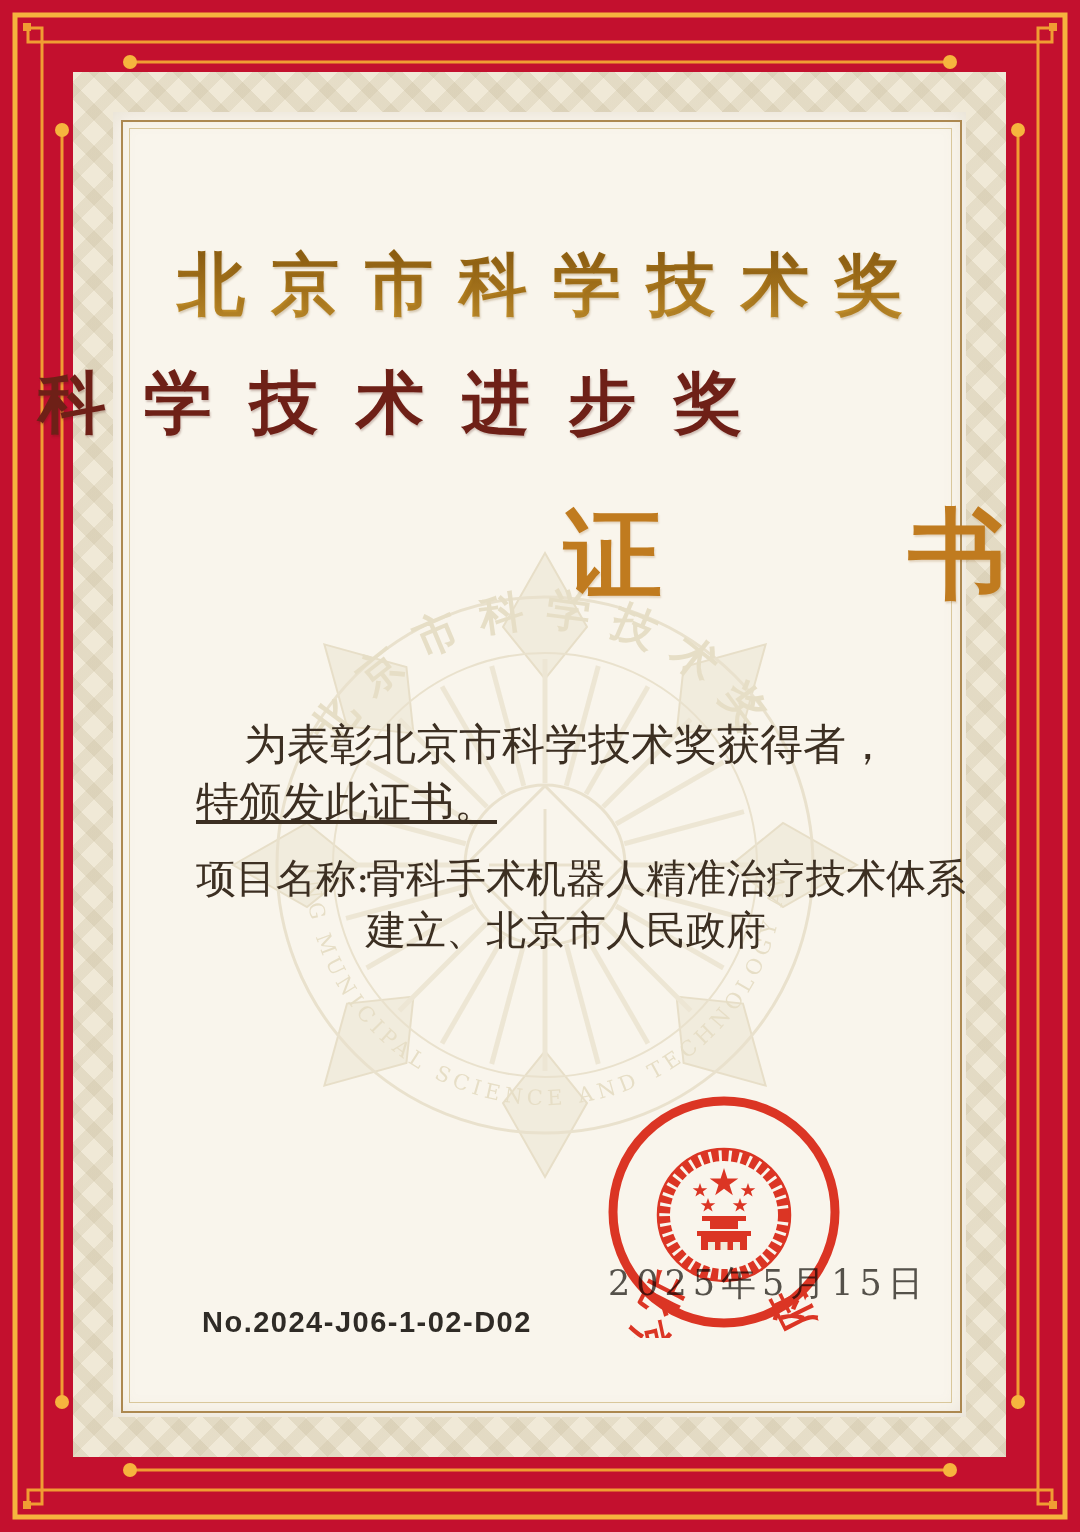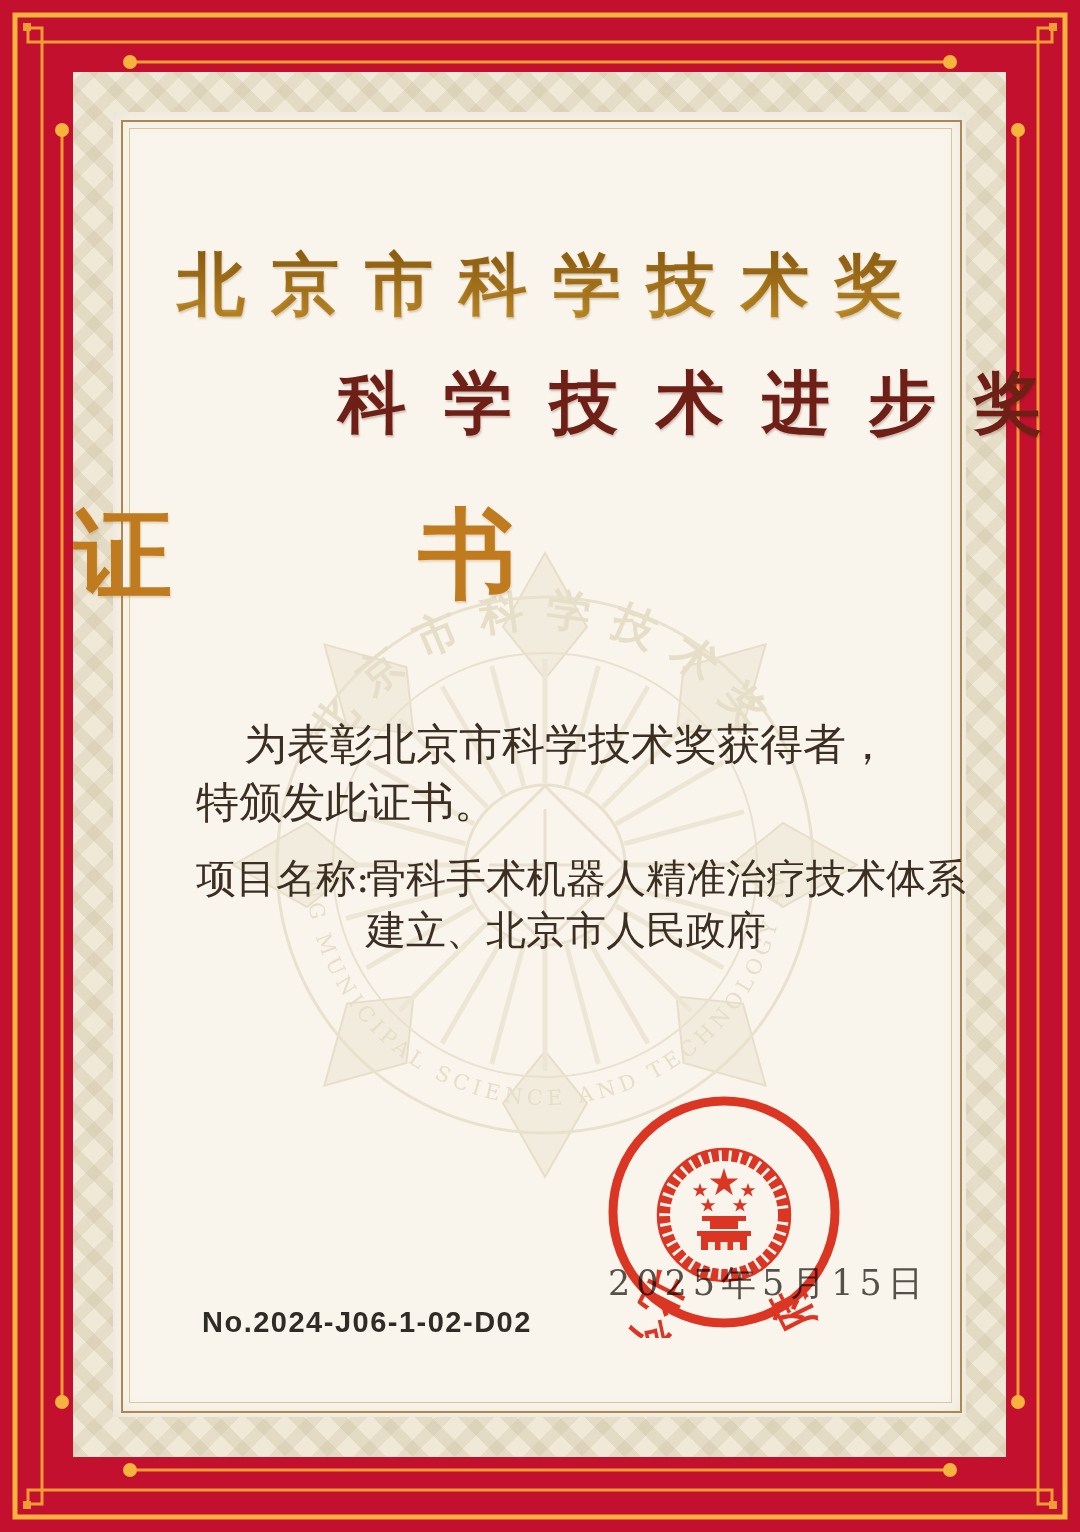--- a/index.html
+++ b/index.html
@@ -47,46 +47,45 @@
 
   
   .title1{
     left:0;right:0;top:240px;text-align:center;
     font-size:68px;font-weight:700;
     letter-spacing:26px;text-indent:26px;
     color:#a2701b;
     text-shadow:1px 2px 2px rgba(120,80,20,.25);
   }
   .title2{
-    left:0;right:0;top:358px;text-align:right;
+    left:0;right:0;top:358px;text-align:left;
     font-size:68px;font-weight:700;
     letter-spacing:38px;text-indent:38px;
     color:#6e2017;
     text-shadow:1px 2px 2px rgba(80,25,15,.25);
-    padding-left:36px;
   }
   @supports (-webkit-background-clip:text){
     .title1{
       background:linear-gradient(180deg,#8a5c10 5%,#b07c1d 55%,#cf9c33 95%);
       -webkit-background-clip:text;background-clip:text;
       -webkit-text-fill-color:transparent;
     }
   }
   .zhengshu{
-    left:0;right:0;top:490px;text-align:left;
+    left:0;right:0;top:490px;text-align:right;
     font-size:98px;font-weight:700;
     letter-spacing:74px;text-indent:74px;
     color:#c07b1f;
     text-shadow:1px 2px 2px rgba(140,85,20,.2);
   }
   .bodyline{
     font-size:43px;color:#3c2f22;white-space:nowrap;
   }
   .body1{left:244px;top:716px;}
-  .body2{left:196px;top:774px;}
+  .body2{left:196px;top:774px;text-decoration:underline;}
   .fields{left:196px;top:852px;font-size:40px;color:#3c2f22;}
   .frow{height:52px;line-height:52px;white-space:nowrap;}
   .flabel{display:inline-block;width:170px;}
   .date{
     left:608px;top:1260px;
     font-size:35px;letter-spacing:6px;color:#55514a;white-space:nowrap;
   }
   .serial{
     left:202px;top:1306px;
     font-family:"Liberation Sans","DejaVu Sans",sans-serif;

